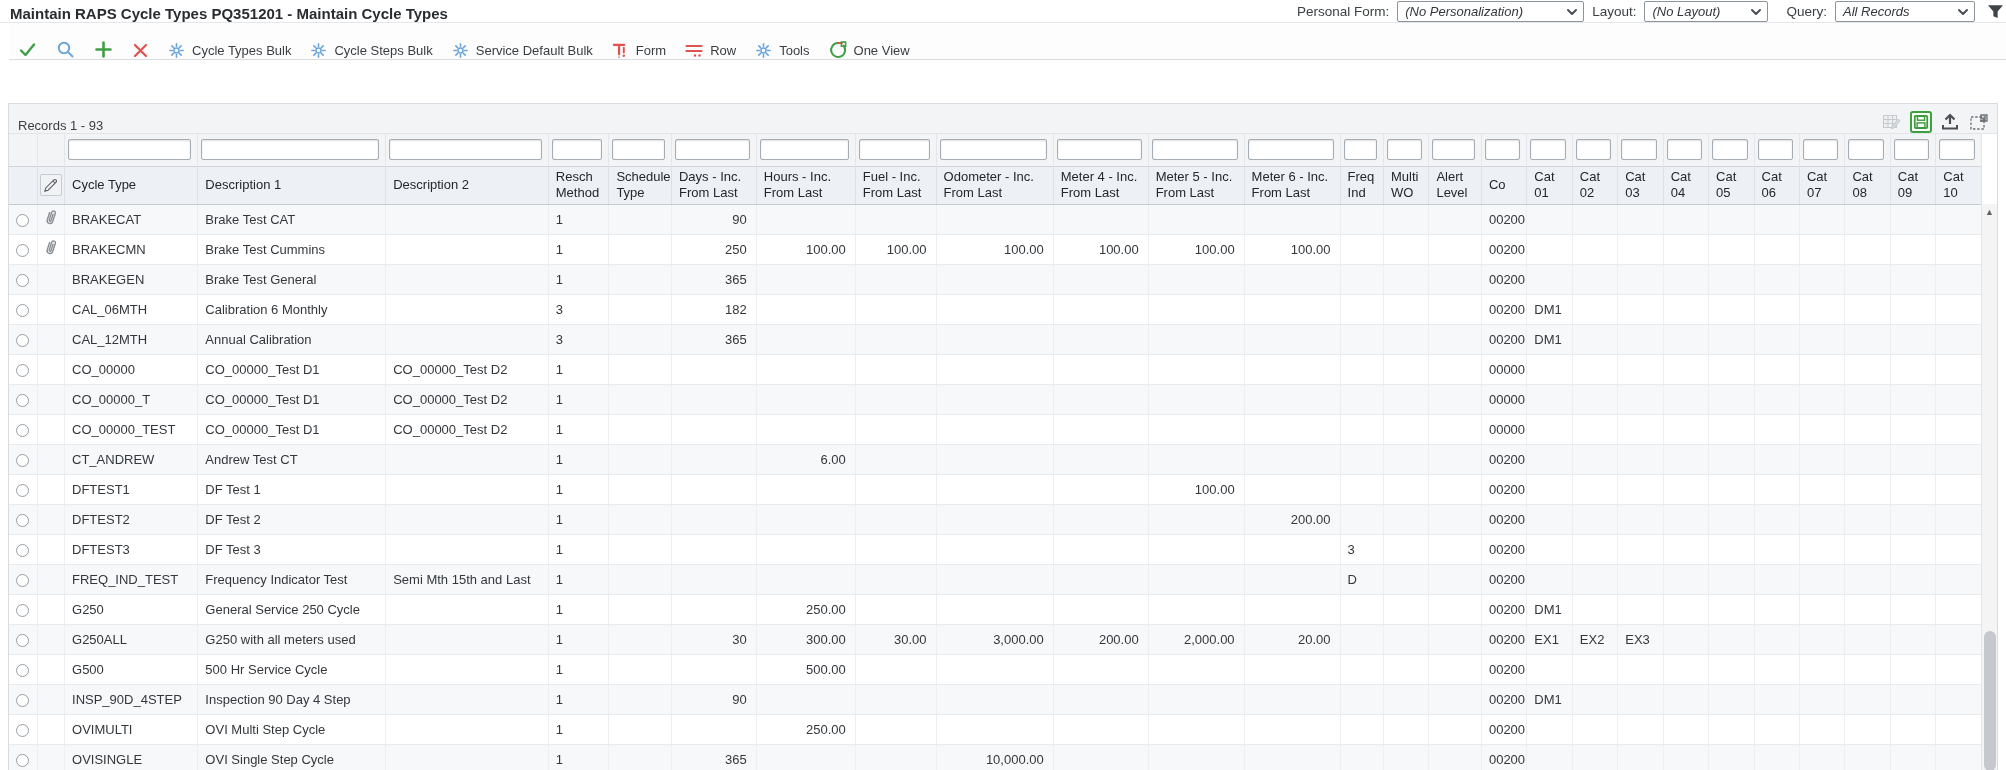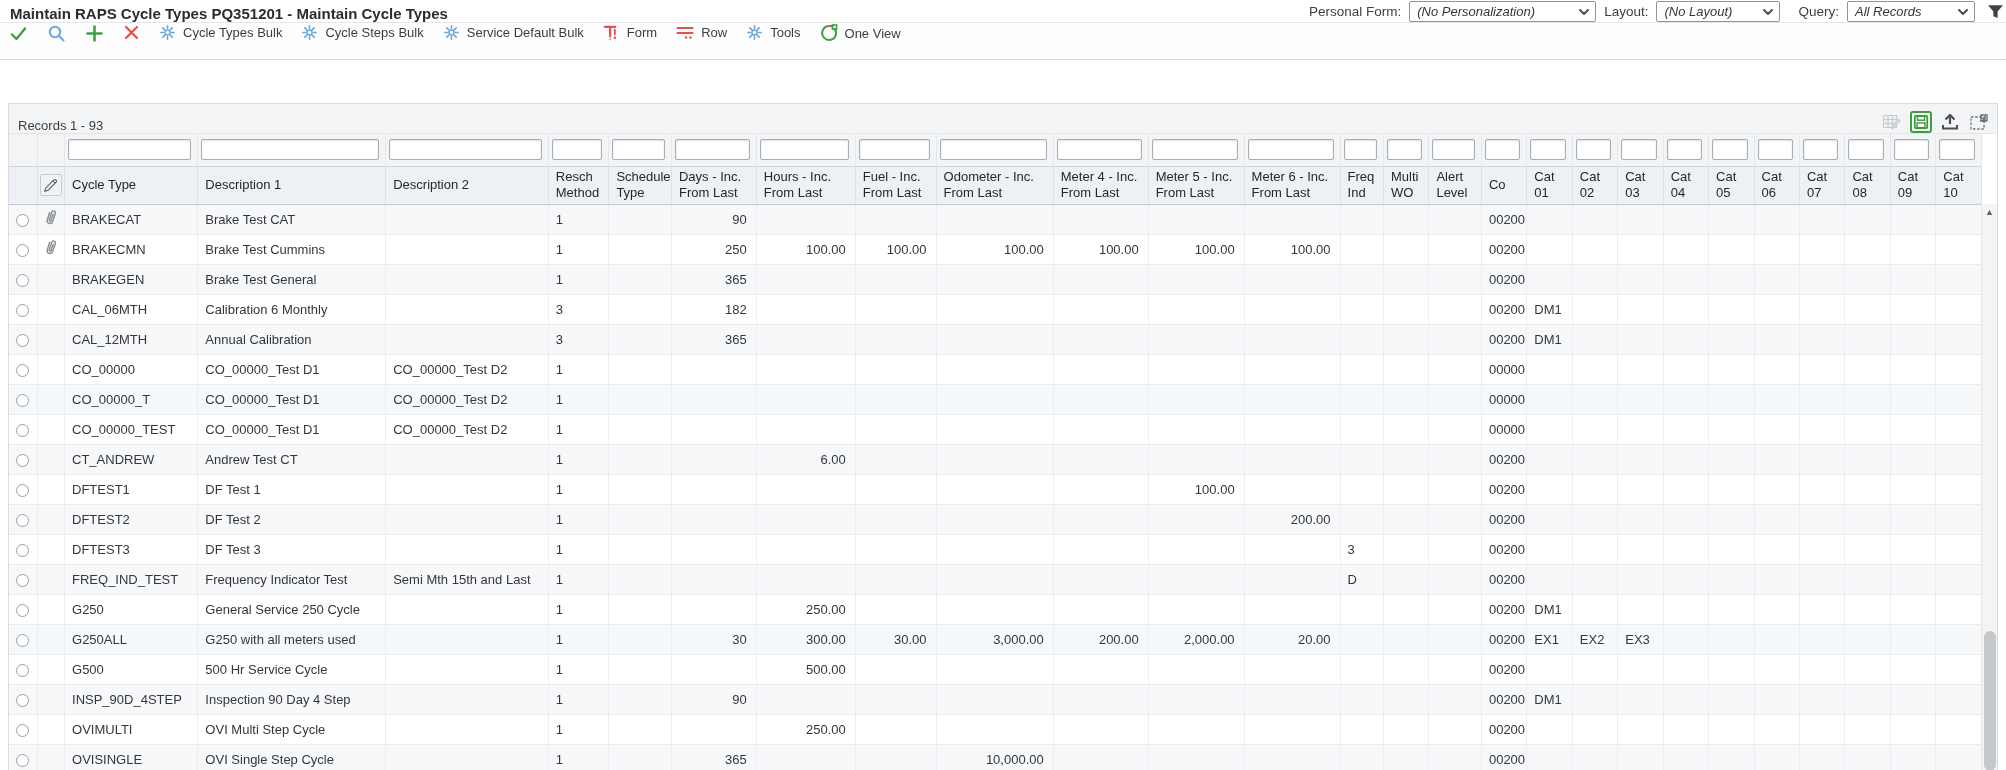--- a/index.html
+++ b/index.html
@@ -13,22 +13,22 @@
   .title { font-size:15px; font-weight:bold; color:#2a2d30; padding-left:10px; white-space:nowrap; }
   .pers-area { margin-left:auto; display:flex; align-items:center; gap:8px; padding-right:2px; }
   .pers-label { font-size:13.5px; color:#3c4043; white-space:nowrap; }
   .fakeselect { height:21px; background:#fff; border:1px solid #8d949c; border-radius:2px;
     display:flex; align-items:center; font-size:13px; color:#33373b; padding:0 4px 0 7px;
     gap:10px; white-space:nowrap; cursor:default;font-style:italic; }
   .fakeselect .caret { width:14px; height:14px; flex:0 0 auto; }
   .funnel { width:17px; height:17px; margin-left:4px; flex:0 0 auto; }
 
   
-  .toolbar { position:absolute; top:24px; left:0; right:0; height:36px; background:#fdfdfe;
-    border-bottom:1px solid #d9dce0; display:flex; align-items:flex-start; padding-left:9px; }
+  .toolbar { position:absolute; top:24px; left:9px; right:0; height:36px; background:#fdfdfe;
+    border-bottom:1px solid #d9dce0; display:flex; align-items:flex-end; padding-left:9px; }
   .tbtn { display:flex; align-items:center; gap:7px; margin-right:19px; cursor:pointer; }
   .tbtn .lbl { font-size:13px; color:#3a3d40; white-space:nowrap; }
   .tbtn svg { display:block; }
 
   
   .gridpanel { position:absolute; top:103px; left:8px; width:1990px; height:667px;
     border:1px solid #d8dce1; border-bottom:none; background:#fff; }
   .recordsbar { height:30px; background:#f3f4f6; border-bottom:1px solid #e2e5e9;
     display:flex; align-items:flex-end; padding:0 7px 0 9px; }
   .records-label { font-size:13px; color:#3c4043; }
@@ -90,21 +90,21 @@
           </svg>
       </div>
       <span class="pers-label">Layout:</span>
       <div class="fakeselect" style="width:124px">
         <span style="flex:1">(No Layout)</span>
         <svg class="caret" viewBox="0 0 14 14">
             <path d="M3 5l4 4 4-4" fill="none" stroke="#4a4f55" stroke-width="2" stroke-linecap="round" stroke-linejoin="round"></path>
           </svg>
       </div>
       <span class="pers-label" style="margin-left:10px">Query:</span>
-      <div class="fakeselect" style="width:128px">
+      <div class="fakeselect" style="width:140px">
         <span style="flex:1">All Records</span>
         <svg class="caret" viewBox="0 0 14 14">
             <path d="M3 5l4 4 4-4" fill="none" stroke="#4a4f55" stroke-width="2" stroke-linecap="round" stroke-linejoin="round"></path>
           </svg>
       </div>
       <svg class="funnel" viewBox="0 0 16 16">
           <path d="M1 2h14L10 8v6l-4-1.5V8L1 2z" fill="#3f4348"></path>
         </svg>
     </div>
   </div>

